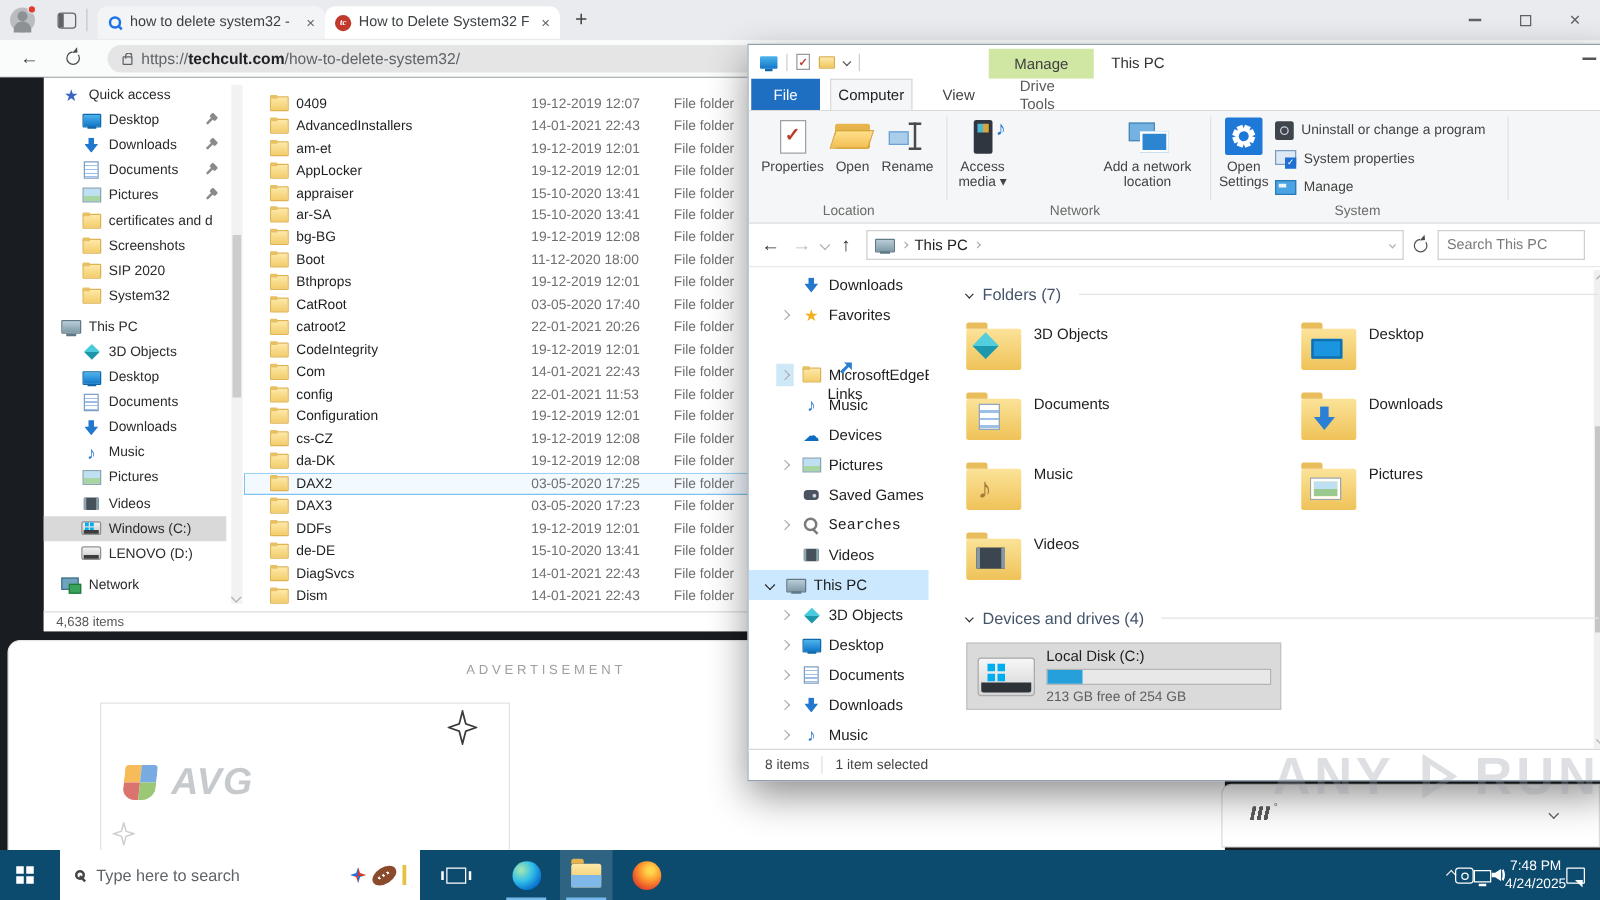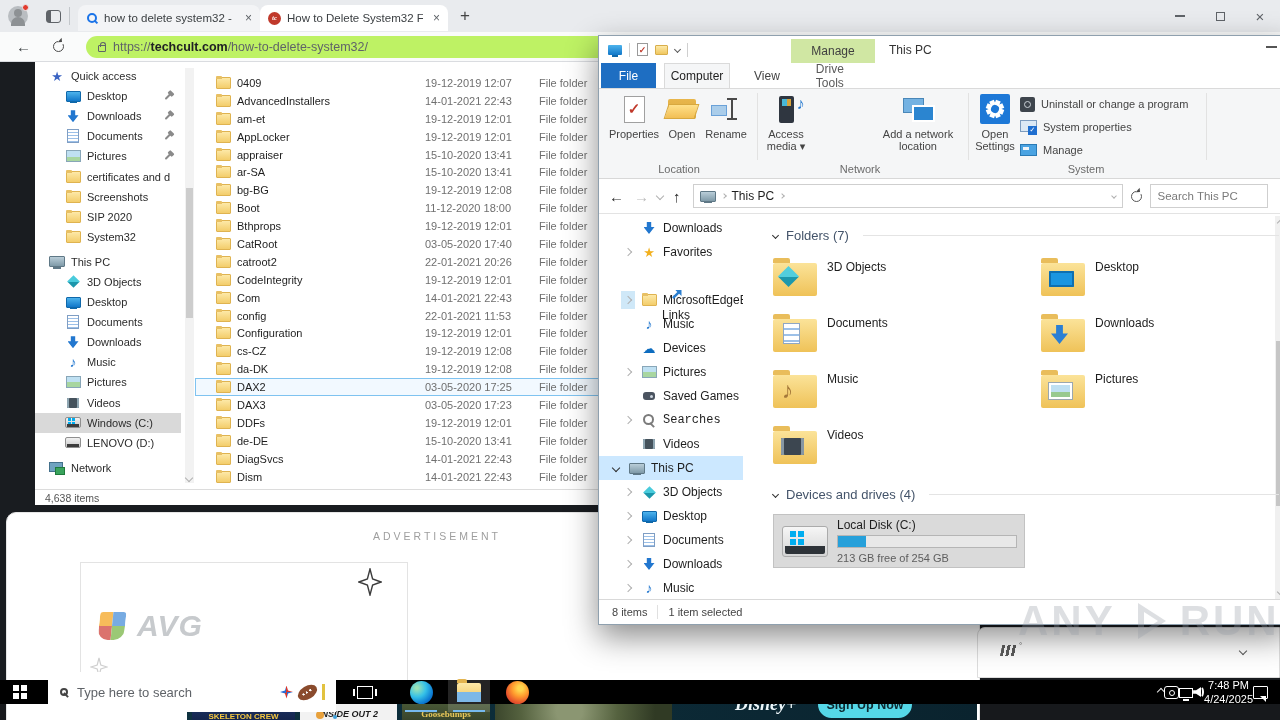--- a/index.html
+++ b/index.html
@@ -55,21 +55,21 @@
 .newtab{font-size:17px;color:#444;margin-left:12px}
 .winctl{margin-left:auto;display:flex;height:32px}
 .wbtn{width:40px;display:flex;align-items:center;justify-content:center;color:#5f6368}
 .minbar{width:10px;height:1.4px;background:#5f6368}
 .restic{width:9px;height:9px;border:1.2px solid #5f6368;position:relative}
 .addrbar{left:0;top:32px;width:1280px;height:30px;background:#fafbfb;border-bottom:1px solid #dadce0;display:flex;align-items:center}
 .navgly{font-size:15px;color:#3c4043;margin-left:16px}
 .refresh{width:11px;height:11px;border:1.6px solid #4a4a4a;border-radius:50%;position:relative;margin-left:22px}
 .refresh::before{content:"";position:absolute;top:-3px;right:0px;width:5px;height:5px;background:#fafbfb}
 .refresh::after{content:"";position:absolute;top:-3px;right:-2px;border:3px solid transparent;border-left-color:#4a4a4a;transform:rotate(40deg)}
-.pill{height:22px;background:#bef264;border-radius:11px;display:flex;align-items:center;margin-left:22px;padding:0 12px;width:1020px;font-size:12.5px;color:#5f6368;gap:7px}
+.pill{height:22px;background:#e5e5e5;border-radius:11px;display:flex;align-items:center;margin-left:22px;padding:0 12px;width:1020px;font-size:12.5px;color:#5f6368;gap:7px}
 .lock{width:8px;height:7px;border:1.3px solid #5f6368;border-radius:1px;position:relative;margin-top:3px}
 .lock::before{content:"";position:absolute;left:1px;top:-4px;width:4px;height:4px;border:1.3px solid #5f6368;border-bottom:none;border-radius:3px 3px 0 0}
 .host{color:#202124;font-weight:bold}
 .addr-right{margin-left:auto;display:flex;align-items:center;gap:10px;margin-right:14px}
 .mini-mon{width:15px;height:11px;background:linear-gradient(#5db6ea,#1e7fc4);border-radius:1px;position:relative}
 .mini-mon::after{content:"";position:absolute;bottom:-2px;left:5px;width:5px;height:2px;background:#1e6fa8}
 
 .page{left:0;top:62px;width:1280px;height:618px;background:#191c20}
 .shot{left:35px;top:0;width:1245px;height:443px;background:#fff}
 .shot-tree{left:0;top:4px;width:146px;bottom:18px;position:absolute}
@@ -208,21 +208,21 @@
 .dtext{font-size:12px;line-height:1}
 .pbar{width:180px;height:13px;background:#e8e8e8;border:1px solid #b5b5b5;margin:4px 0}
 .pfill{height:100%;background:#26a0da}
 .dfree{font-size:11px;color:#5e5e5e}
 .statusbar{position:absolute;left:0;bottom:0;width:100%;height:25px;border-top:1px solid #d9d9d9;background:#fff;display:flex;align-items:center;font-size:11px;color:#444;gap:10px;padding-left:13px}
 .stsep{width:1px;height:14px;background:#e0e0e0}
 
 .watermark{left:1018px;top:595px;display:flex;align-items:center;gap:6px;pointer-events:none;z-index:60}
 .wmtxt{font-size:42px;font-weight:bold;letter-spacing:3px;color:rgba(148,157,166,.32)}
 
-.taskbar{left:0;top:680px;width:1280px;height:24px;background:#000000;display:flex;align-items:center;z-index:50}
+.taskbar{left:0;top:680px;width:1280px;height:40px;background:#0c4a6e;display:flex;align-items:center;z-index:50}
 .startbtn{width:48px;height:40px;display:flex;align-items:center;justify-content:center}
 .winlogo{width:6px;height:6px;background:#fff;box-shadow:8px 0 #fff,0 8px #fff,8px 8px #fff;margin:-8px 8px 0 -8px}
 .tsearch{width:288px;height:40px;background:#fff;display:flex;align-items:center;padding-left:12px;gap:9px;position:relative}
 .tmag{width:8px;height:8px;border:2px solid #444;border-radius:50%;position:relative}
 .tmag::after{content:"";position:absolute;right:-3px;bottom:-2px;width:6px;height:2px;background:#444;transform:rotate(45deg)}
 .tsearch .ph{font-size:13px;color:#5f6368}
 .doodle{position:absolute;right:4px;top:4px;width:52px;height:32px;display:flex;align-items:center;gap:4px}
 .dd-star{width:13px;height:13px;background:conic-gradient(#d8392f 0 25%,#2a6fd6 25% 50%,#d8392f 50% 75%,#2a6fd6 75%);clip-path:polygon(50% 0,62% 38%,100% 50%,62% 62%,50% 100%,38% 62%,0 50%,38% 38%)}
 .dd-ball{width:21px;height:13px;background:#8a4b2d;border-radius:50%;transform:rotate(-32deg);position:relative}
 .dd-ball::after{content:"";position:absolute;left:5px;right:5px;top:5px;height:2px;background:repeating-linear-gradient(90deg,#fff 0 2px,transparent 2px 4px)}

